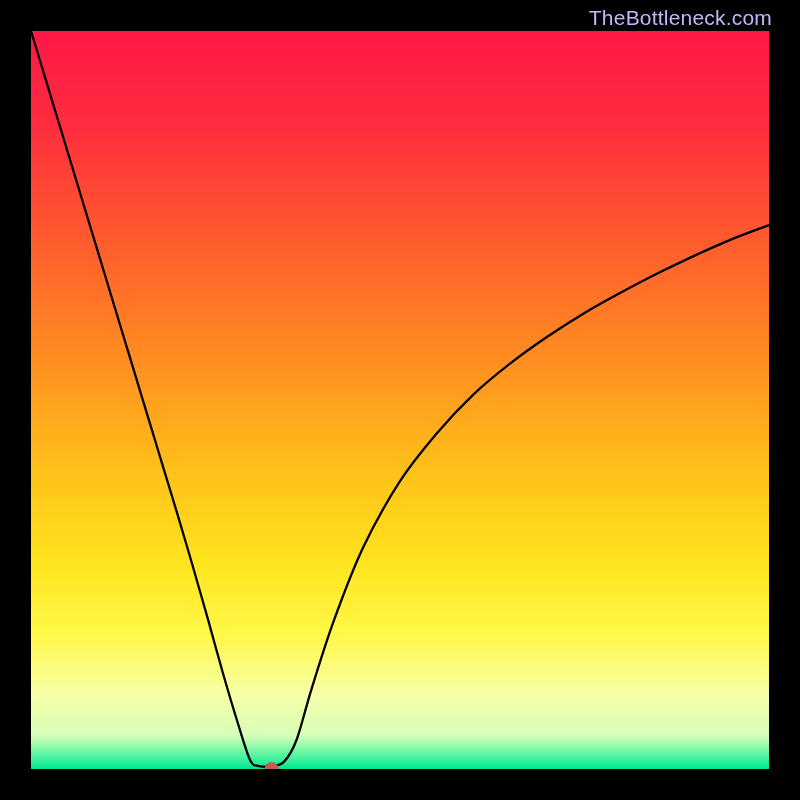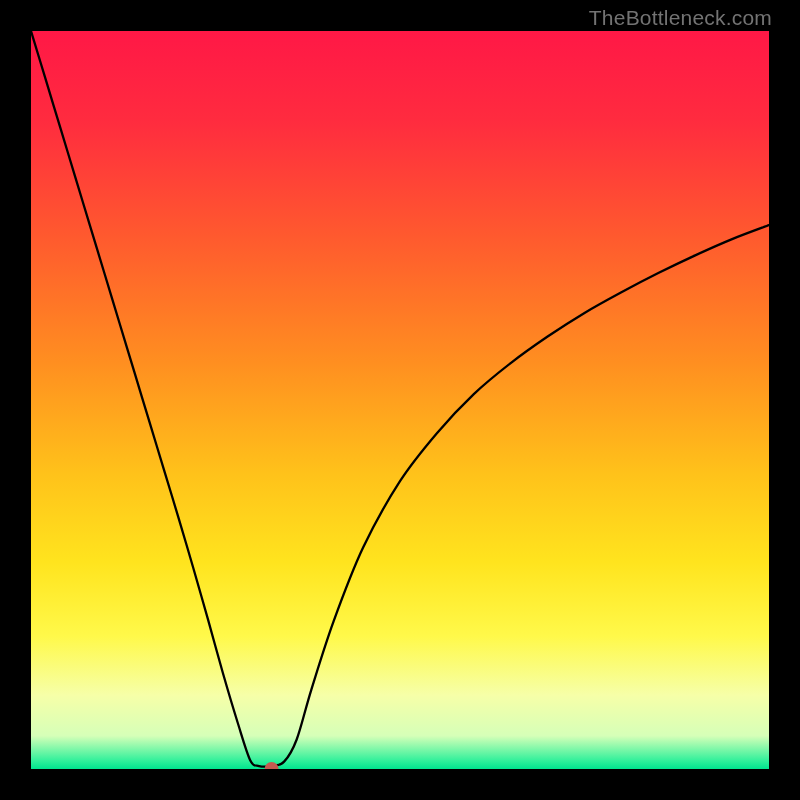--- a/index.html
+++ b/index.html
@@ -24,21 +24,21 @@
     left: 31px;
     top: 31px;
     width: 738px;
     height: 738px;
     overflow: hidden;
   }
   .watermark {
     position: absolute;
     top: 6px;
     right: 28px;
-    color: #737373;
+    color: #c4b5fd;
     font-size: 21px;
     font-weight: 500;
     letter-spacing: 0.2px;
     font-family: Arial, sans-serif;
   }
   svg { display:block; }
 </style>
 </head>
 <body>
 

